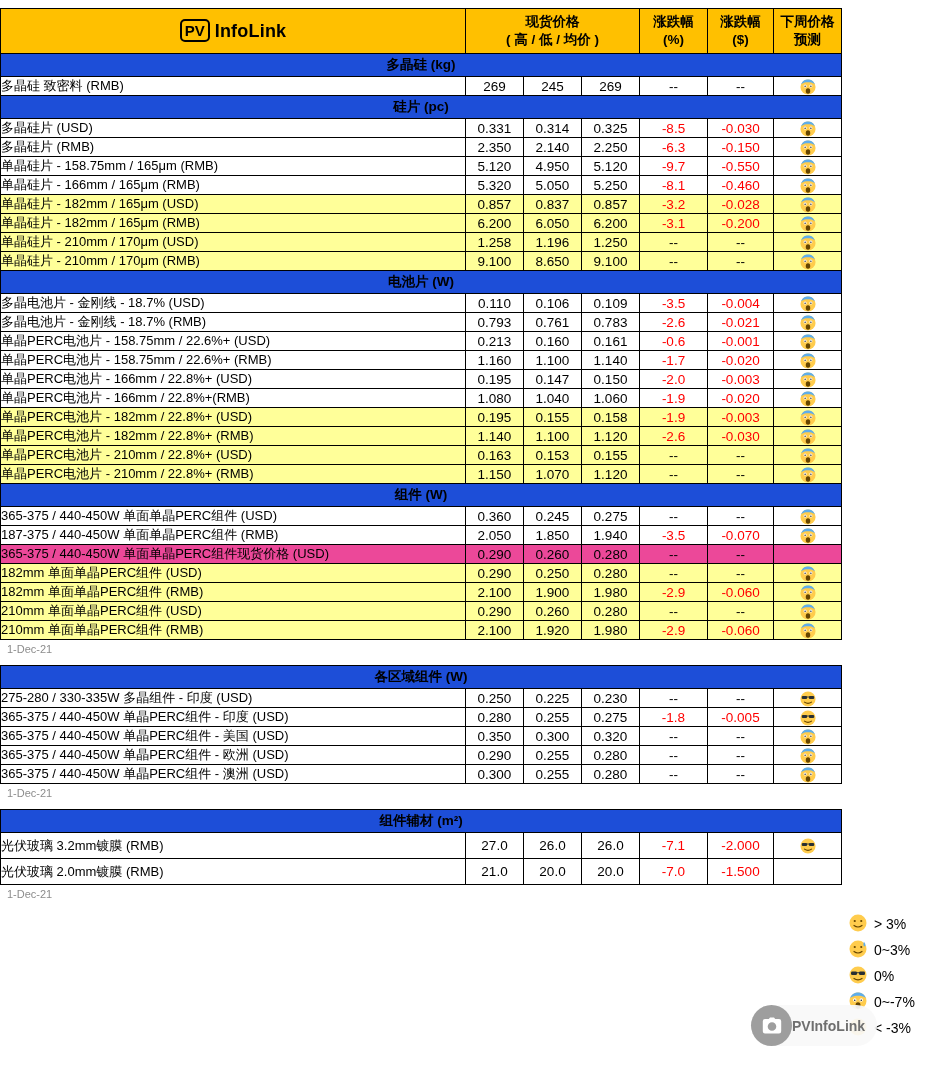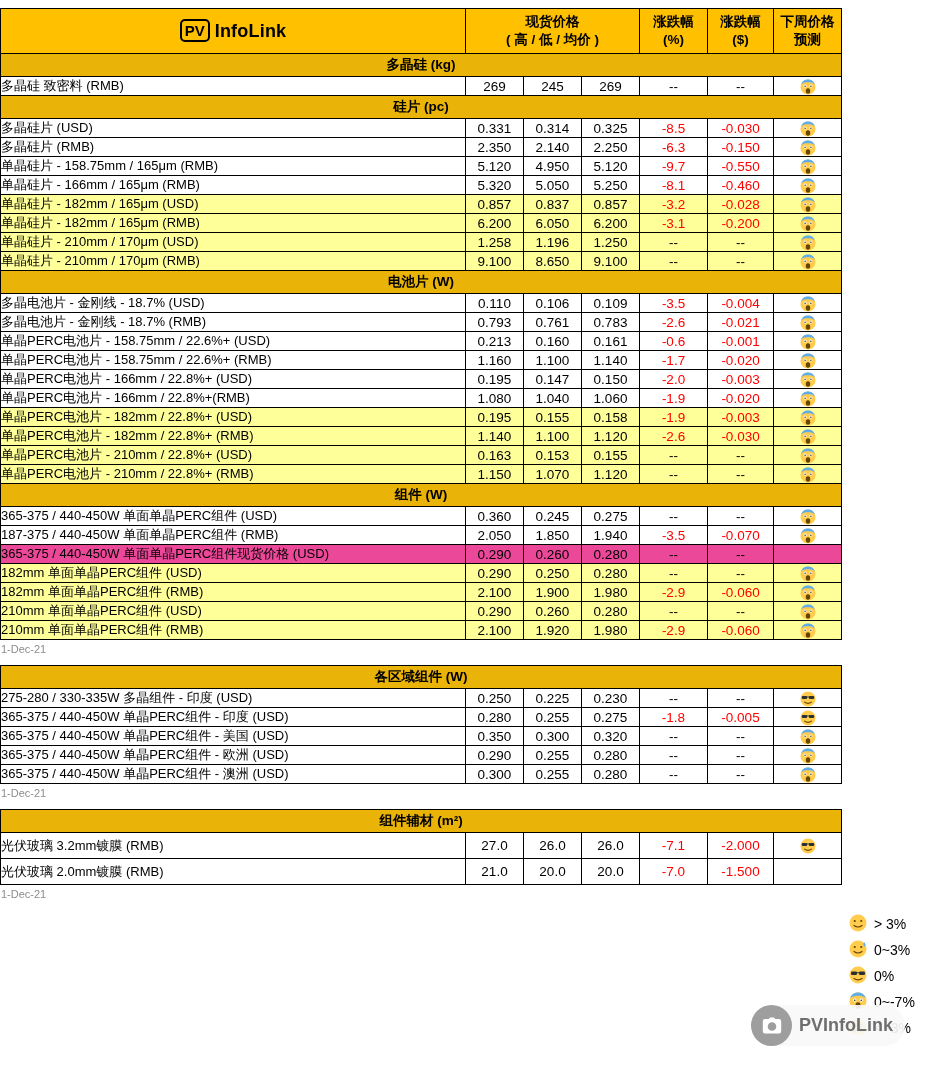--- a/index.html
+++ b/index.html
@@ -7,42 +7,42 @@
   .page{position:relative;width:936px;height:1066px;overflow:hidden;background:#fff;padding-top:8px;box-sizing:border-box;}
 
   table.price{border-collapse:collapse;table-layout:fixed;width:841px;border:1px solid #000;}
   table.price th,table.price td{border:1px solid #000;padding:0;overflow:hidden;white-space:nowrap;}
   table.price thead th{background:#FFC000;height:44px;font-size:13.5px;font-weight:bold;text-align:center;line-height:1.35;}
 
   .logo{display:flex;align-items:center;justify-content:center;gap:5px;}
   .logo-box{display:inline-block;border:2.5px solid #000;border-radius:5px;padding:0 3px;font-size:15px;font-weight:bold;line-height:19px;}
   .logo-text{font-size:18px;font-weight:bold;letter-spacing:.2px;}
 
-  tr.section-row td{background:#eab308;height:22px;text-align:center;font-weight:bold;font-size:13.5px;}
+  tr.section-row td{background:#1d4ed8;height:22px;text-align:center;font-weight:bold;font-size:13.5px;}
   tr.data-row{height:14px;}
   table.tall tr.data-row{height:26px;}
   td.name{font-size:13px;text-align:left;padding-left:6px;}
   td.num{font-size:13.5px;text-align:center;}
   td.chg.neg{color:#FF0000;}
   tr.hl-yellow td{background:#FFFF99;}
   tr.hl-orange td{background:#ec4899;}
   td.face-cell{text-align:center;}
   td.face-cell svg{width:16px;height:16px;vertical-align:middle;}
 
-  .date{color:#8c8c8c;font-size:11px;margin:3px 0 10px 1px;}
+  .date{color:#8c8c8c;font-size:11px;margin:3px 0 10px 7px;}
 
   .legend{position:absolute;left:849px;top:911px;}
   .legend-item{display:flex;align-items:center;gap:7px;height:26px;font-size:14px;}
   .legend-item svg{width:18px;height:18px;}
   .legend-label{white-space:nowrap;}
 
   .watermark{position:absolute;left:751px;top:1005px;height:41px;display:flex;align-items:center;background:rgba(248,248,248,.92);border-radius:21px;padding-right:12px;z-index:5;}
   .wm-circle{width:41px;height:41px;border-radius:50%;background:#9e9e9e;display:flex;align-items:center;justify-content:center;flex:0 0 41px;}
   .wm-circle svg{width:24px;height:24px;}
-  .wm-text{font-size:18px;font-weight:bold;color:#6f6f6f;margin-left:7px;}
+  .wm-text{font-size:14px;font-weight:bold;color:#6f6f6f;}
 </style>
 </head>
 <body>
 
 <div class="page">
 
   <table class="price">
     <colgroup>
       <col style="width:465px">
         <col style="width:58px">

